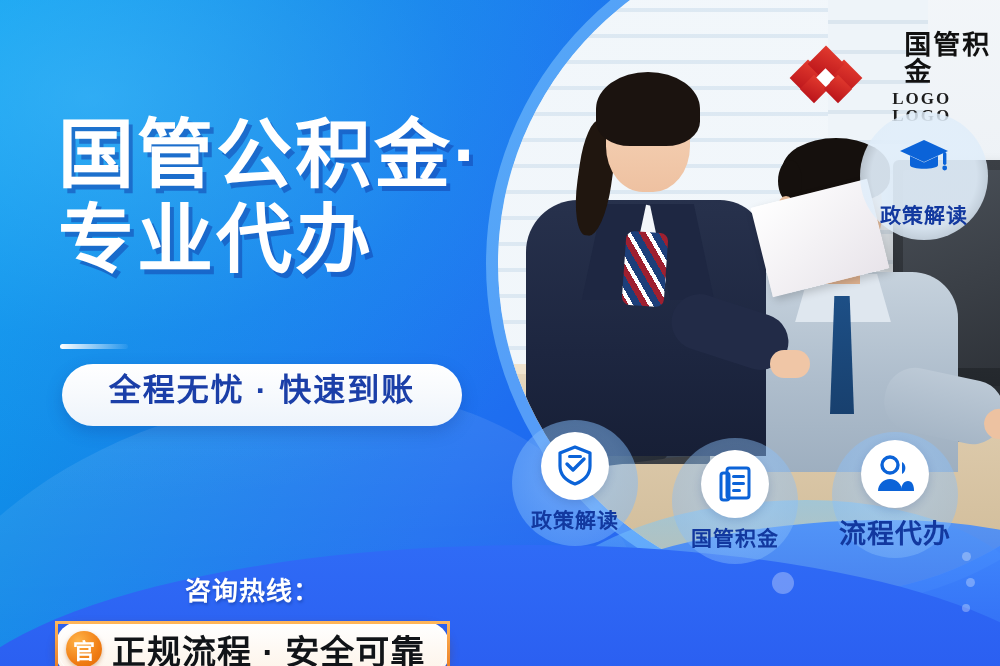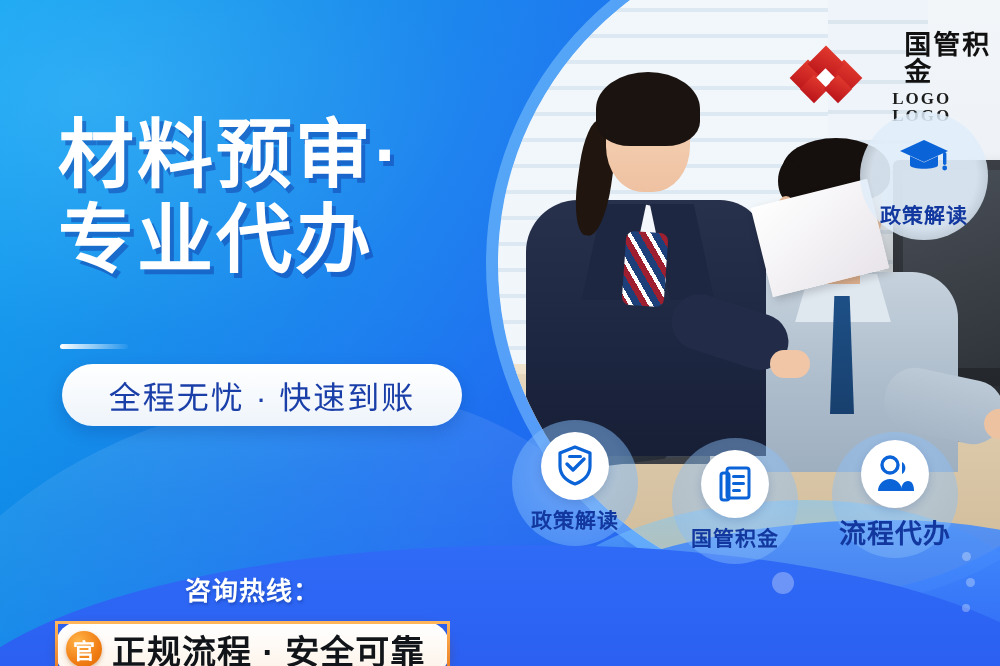--- a/index.html
+++ b/index.html
@@ -145,22 +145,22 @@
   }
   .headline .l2{display:block;}
   .divider{
     position:absolute;left:60px;top:344px;width:68px;height:5px;border-radius:3px;
     background:linear-gradient(90deg,#ffffff,rgba(255,255,255,.05));
   }
   .pill{
     position:absolute;left:62px;top:364px;width:400px;height:62px;border-radius:32px;
     background:linear-gradient(180deg,#ffffff,#eef4fb);
     box-shadow:0 6px 16px rgba(10,50,140,.25);
-    display:flex;align-items:center;justify-content:center;
-    color:#1b3fa8;font-size:32px;font-weight:400;letter-spacing:2px;
+    display:flex;justify-content:center;
+    color:#1b3fa8;font-size:32px;font-weight:700;letter-spacing:2px;
   }
 
   
   .hotline{position:absolute;left:55px;top:570px;display:flex;align-items:center;gap:14px;flex-direction:column;}
   .hotline-label{color:#ffffff;font-size:26px;font-weight:800;letter-spacing:1px;
     text-shadow:1px 2px 3px rgba(10,40,120,.4);}
   .hot-pill{
     position:relative;height:50px;border-radius:26px;display:flex;align-items:center;gap:10px;
     padding:0 22px 0 8px;background:linear-gradient(180deg,#ffffff,#fdf3e8);
     border:3px solid;border-image:linear-gradient(180deg,#ffb65a,#e8761c) 1;
@@ -286,21 +286,21 @@
       <i style="left:33px;top:28px;width:20px;height:20px;transform:rotate(45deg);"></i>
       <i style="left:24px;top:20px;width:13px;height:13px;transform:rotate(45deg);background:#fff;"></i>
     </span>
     <span class="logo-text">
       <span class="logo-cn">国管积金</span>
       <span class="logo-en">LOGO LOGO</span>
     </span>
   </div>
 
   <div class="headline">
-    <span class="l1">材料预审·</span>
+    <span class="l1">国管公积金·</span>
     <span class="l2">专业代办</span>
   </div>
   <div class="divider"></div>
 
   <div class="pill">
     <span>全程无忧 · 快速到账</span>
   </div>
 
   <div class="hotline">
     <span class="hotline-label">咨询热线：</span>

